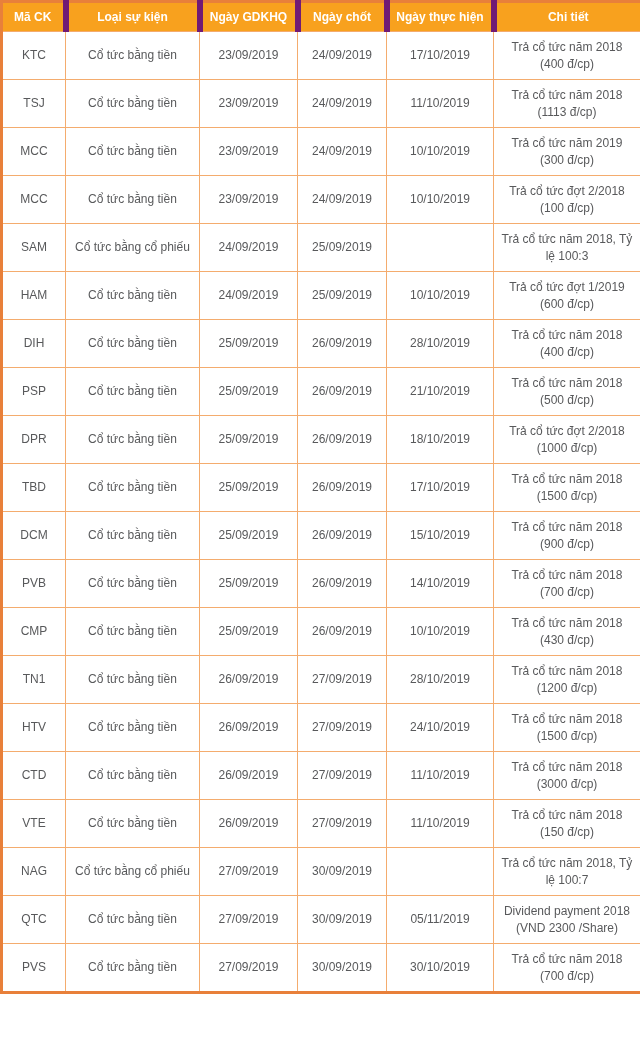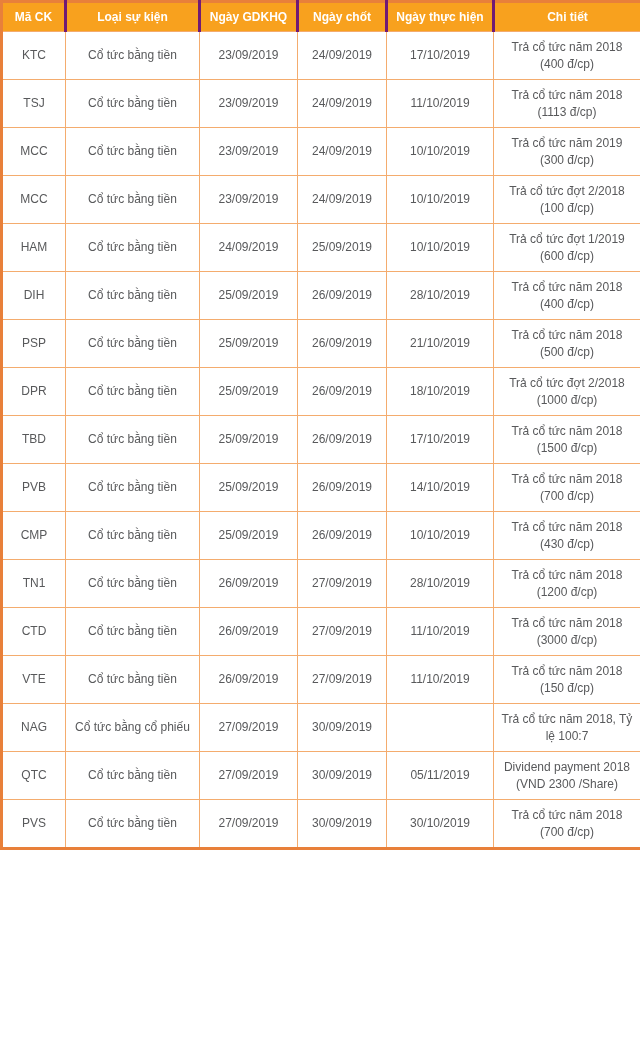--- a/index.html
+++ b/index.html
@@ -19,21 +19,21 @@
     table-layout: fixed;
     border: 3px solid var(--outer-border, #E8803A);
   }
   table.events th {
     background: var(--header-bg, #F8A11E);
     color: var(--header-text, #ffffff);
     font-size: 12px;
     font-weight: bold;
     height: 26px;
     padding: 1px 2px;
-    border-right: 3px solid #701a75;
+    border-right: 6px solid #701a75;
     text-align: center;
     vertical-align: middle;
   }
   table.events th:last-child {
     border-right: 3px solid var(--outer-border, #E8803A);
   }
   table.events td {
     border: 1px solid var(--inner-border, #F4AC6E);
     color: var(--body-text, #58595B);
     font-size: 12px;
@@ -98,20 +98,28 @@
 
   <tr>
     <td>MCC</td>
     <td>Cổ tức bằng tiền</td>
     <td>23/09/2019</td>
     <td>24/09/2019</td>
     <td>10/10/2019</td>
     <td>Trả cổ tức đợt 2/2018 (100 đ/cp)</td>
   </tr>
 
+  <tr>
+    <td>SAM</td>
+    <td>Cổ tức bằng cổ phiếu</td>
+    <td>24/09/2019</td>
+    <td>25/09/2019</td>
+    <td></td>
+    <td>Trả cổ tức năm 2018, Tỷ lệ 100:3</td>
+  </tr>
 
   <tr>
     <td>HAM</td>
     <td>Cổ tức bằng tiền</td>
     <td>24/09/2019</td>
     <td>25/09/2019</td>
     <td>10/10/2019</td>
     <td>Trả cổ tức đợt 1/2019 (600 đ/cp)</td>
   </tr>
 
@@ -145,20 +153,28 @@
 
   <tr>
     <td>TBD</td>
     <td>Cổ tức bằng tiền</td>
     <td>25/09/2019</td>
     <td>26/09/2019</td>
     <td>17/10/2019</td>
     <td>Trả cổ tức năm 2018 (1500 đ/cp)</td>
   </tr>
 
+  <tr>
+    <td>DCM</td>
+    <td>Cổ tức bằng tiền</td>
+    <td>25/09/2019</td>
+    <td>26/09/2019</td>
+    <td>15/10/2019</td>
+    <td>Trả cổ tức năm 2018 (900 đ/cp)</td>
+  </tr>
 
   <tr>
     <td>PVB</td>
     <td>Cổ tức bằng tiền</td>
     <td>25/09/2019</td>
     <td>26/09/2019</td>
     <td>14/10/2019</td>
     <td>Trả cổ tức năm 2018 (700 đ/cp)</td>
   </tr>
 
@@ -173,20 +189,28 @@
 
   <tr>
     <td>TN1</td>
     <td>Cổ tức bằng tiền</td>
     <td>26/09/2019</td>
     <td>27/09/2019</td>
     <td>28/10/2019</td>
     <td>Trả cổ tức năm 2018 (1200 đ/cp)</td>
   </tr>
 
+  <tr>
+    <td>HTV</td>
+    <td>Cổ tức bằng tiền</td>
+    <td>26/09/2019</td>
+    <td>27/09/2019</td>
+    <td>24/10/2019</td>
+    <td>Trả cổ tức năm 2018 (1500 đ/cp)</td>
+  </tr>
 
 
   <tr>
     <td>CTD</td>
     <td>Cổ tức bằng tiền</td>
     <td>26/09/2019</td>
     <td>27/09/2019</td>
     <td>11/10/2019</td>
     <td>Trả cổ tức năm 2018 (3000 đ/cp)</td>
   </tr>

